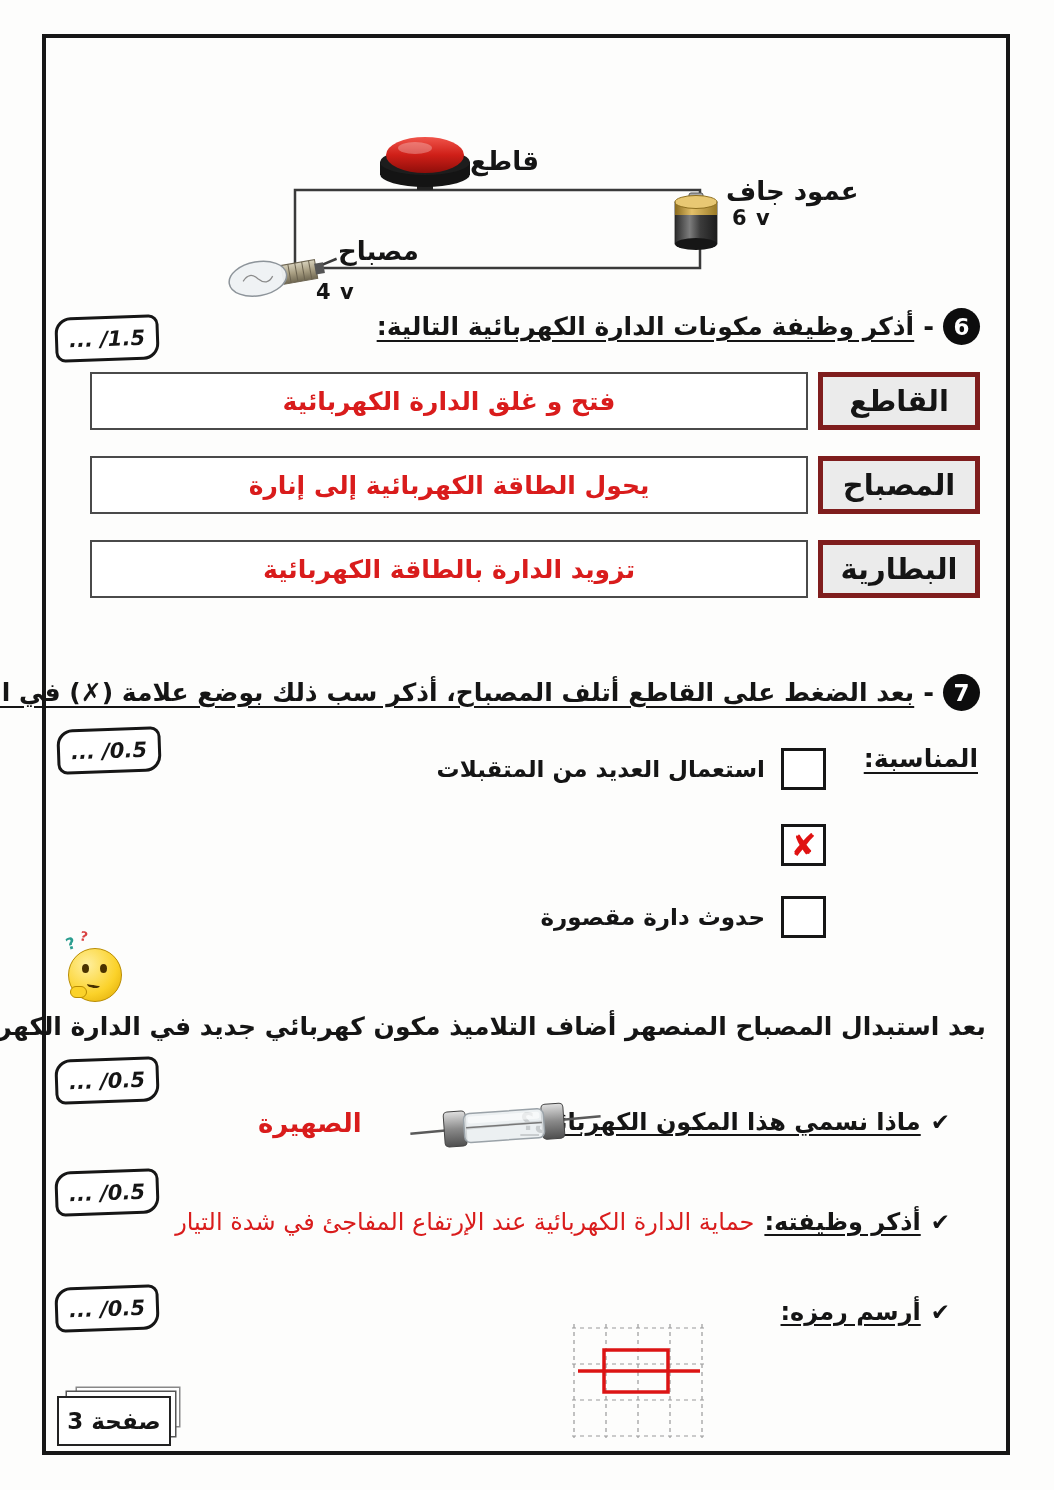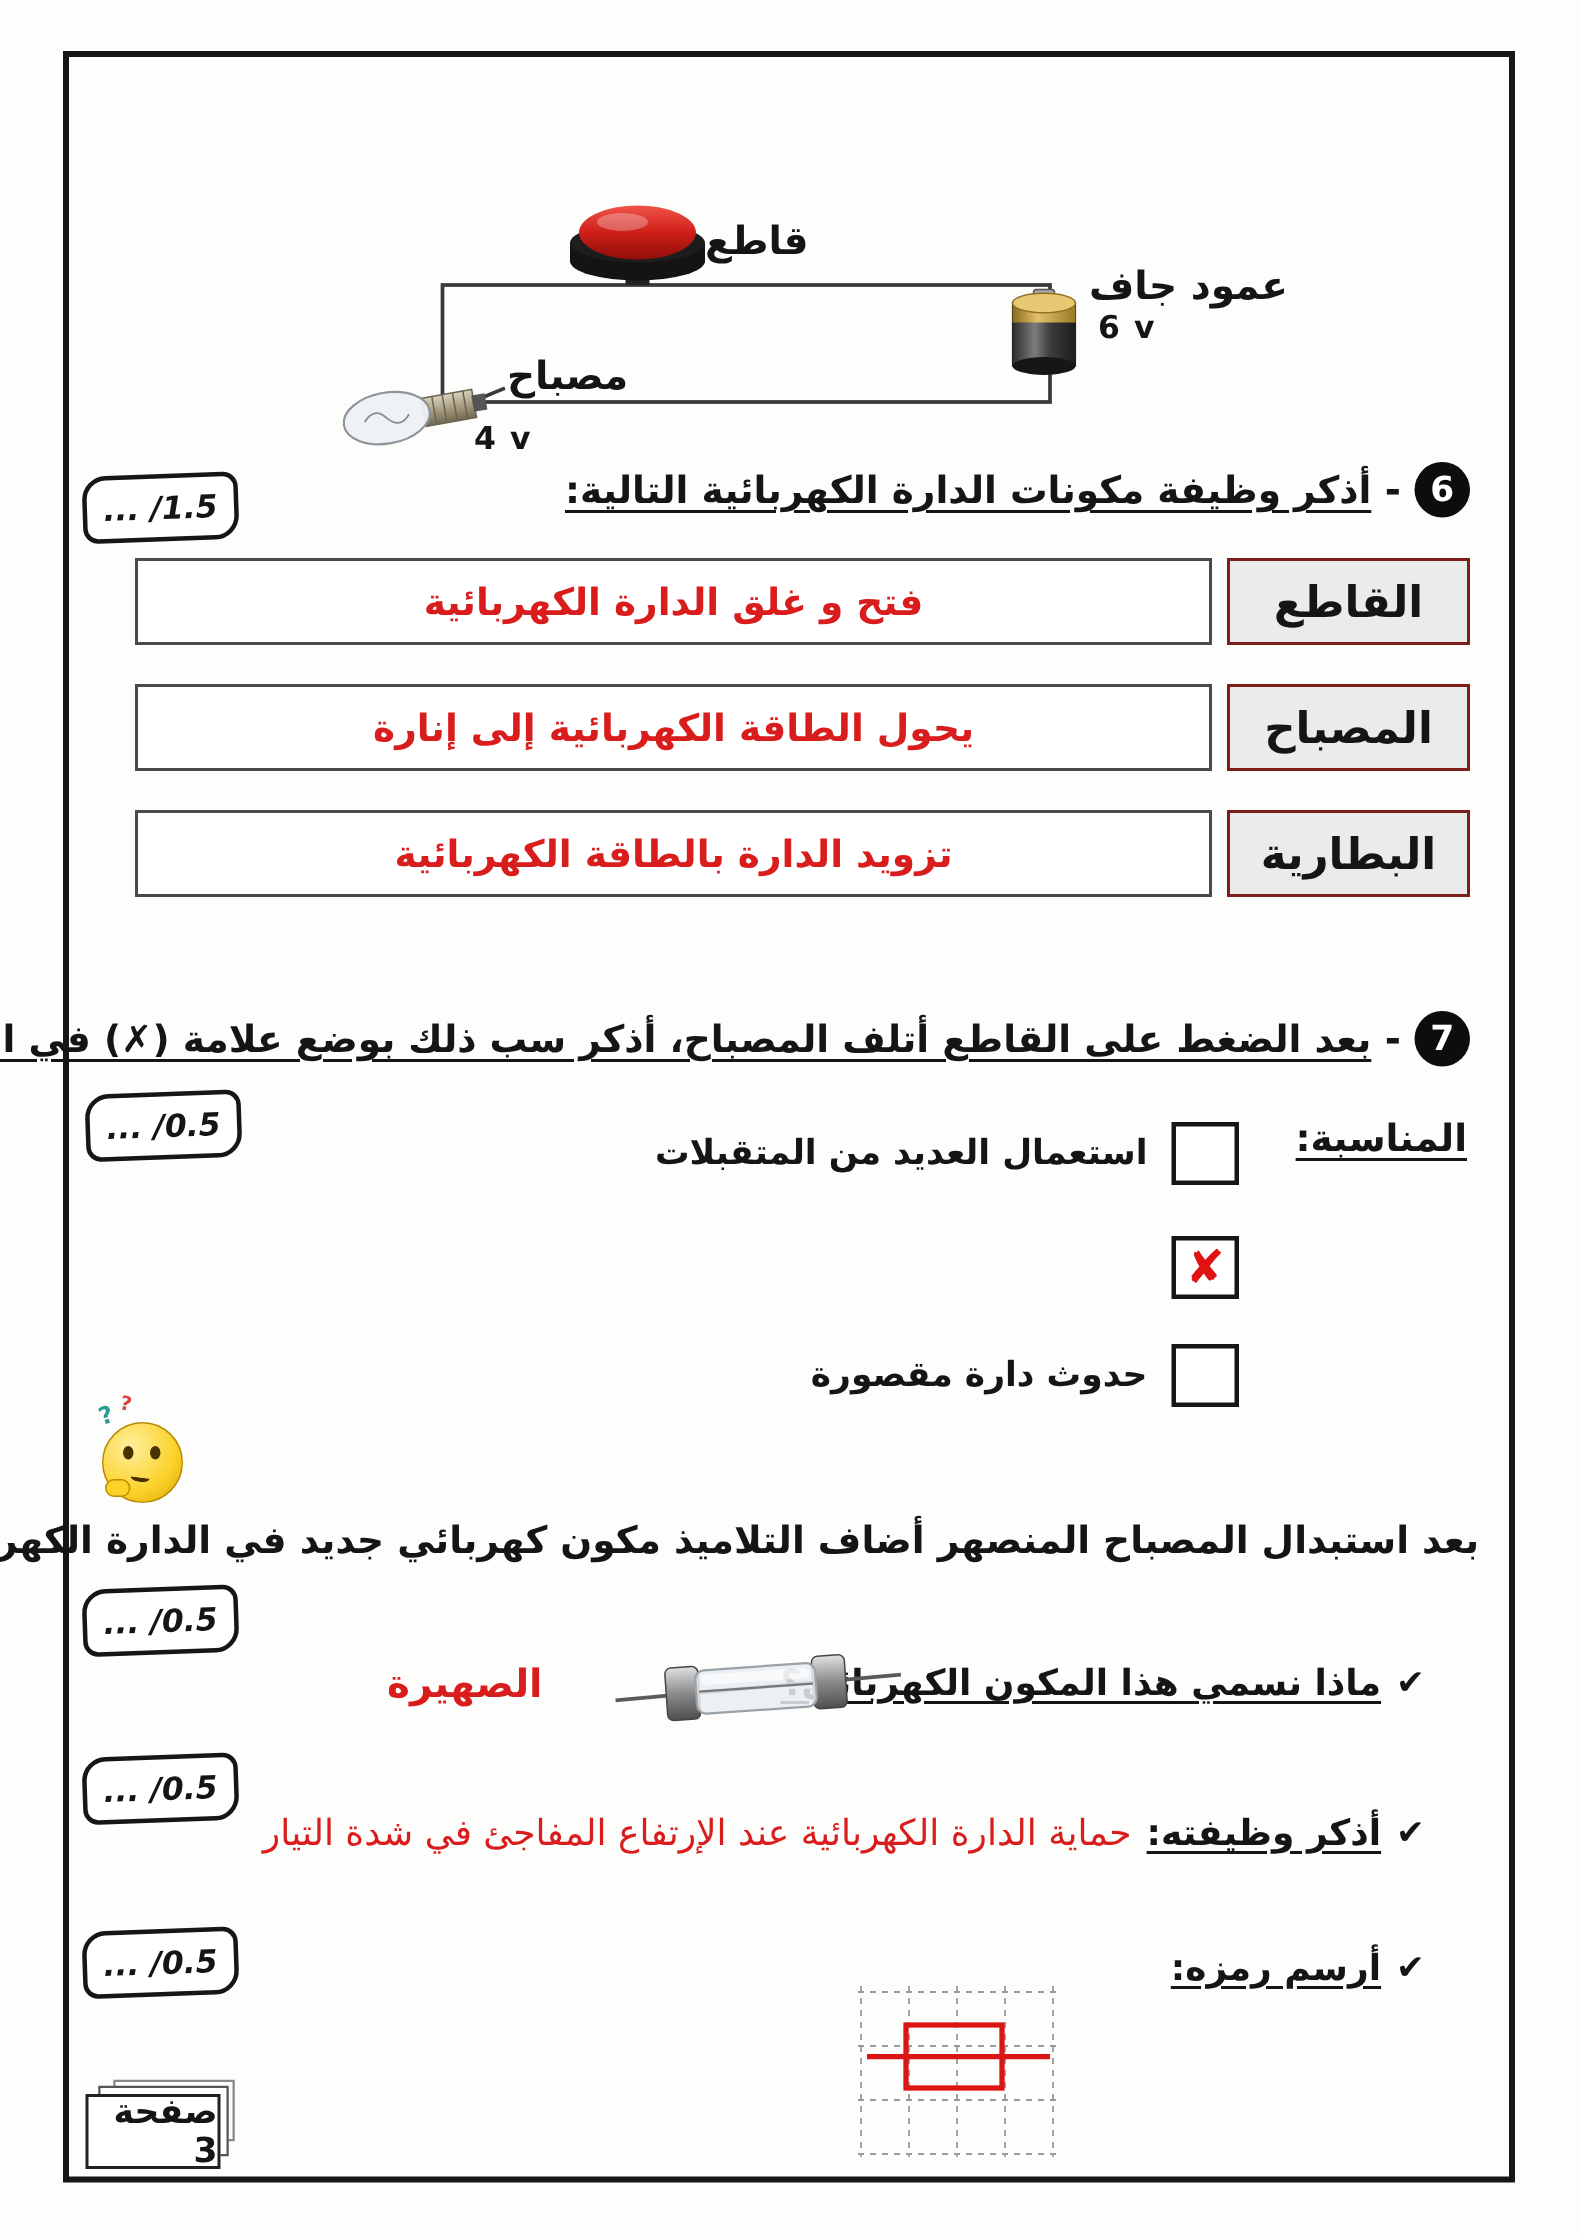--- a/index.html
+++ b/index.html
@@ -25,21 +25,21 @@
   .q-header { position:absolute; display:flex; align-items:center; gap:9px; }
   .q-num { width:37px; height:37px; background:#0d0d0d; color:#fff; border-radius:50%;
            display:flex; align-items:center; justify-content:center; font-size:23px; font-weight:700; flex:0 0 auto; }
   .q-dash { font-size:26px; font-weight:700; }
   .q-title { font-size:25px; font-weight:700; text-decoration:underline; text-underline-offset:5px; white-space:nowrap; }
   .underlined-bold { position:absolute; font-size:25px; font-weight:700;
                      text-decoration:underline; text-underline-offset:5px; }
 
   .q6-table { position:absolute; right:74px; left:90px; top:372px; display:flex; flex-direction:column; gap:26px; }
   .q6-row { display:flex; gap:10px; height:58px; }
-  .q6-label { width:162px; background:#ebebeb; border:2px solid #7f1d1d; display:flex; align-items:center;
+  .q6-label { width:162px; background:#ebebeb; border:5px solid #7f1d1d; display:flex; align-items:center;
               justify-content:center; font-size:29px; font-weight:700; flex:0 0 auto; }
   .q6-answer { flex:1; border:2px solid #4a4a4a; background:#fff; display:flex; align-items:center;
                justify-content:center; font-size:25px; font-weight:700; color:#d91c1c; }
 
   .cb-row { position:absolute; right:228px; display:flex; align-items:center; gap:16px; }
   .cb-box { width:45px; height:42px; border:3px solid #161616; background:#fff; display:flex;
             align-items:center; justify-content:center; flex:0 0 auto; }
   .cb-mark { color:#e01212; font-size:31px; font-weight:700; line-height:1; }
   .cb-label { font-size:23px; font-weight:700; white-space:nowrap; }
 
@@ -59,21 +59,21 @@
 
   .fuse-q { position:absolute; display:flex; align-items:center; gap:10px; white-space:nowrap; }
   .bullet { font-size:23px; font-weight:700; }
   .fuse-question { font-size:24px; font-weight:700; text-decoration:underline; text-underline-offset:4px; }
   .fuse-answer-red { font-size:24px; font-weight:400; color:#d91c1c; }
   .fuse-name-answer { position:absolute; left:258px; top:1108px; font-size:26px; font-weight:700; color:#d91c1c; }
   .fuse-img { position:absolute; left:408px; top:1084px; width:195px; height:82px; transform:rotate(-4deg); }
 
   .symbol-grid { position:absolute; left:570px; top:1322px; width:140px; height:118px; }
 
-  .footer-box { position:absolute; left:57px; top:1396px; width:90px; height:50px; background:#fff;
+  .footer-box { position:absolute; left:57px; top:1396px; width:114px; height:50px; background:#fff;
                 border:2.5px solid #222; display:flex; align-items:center; justify-content:center;
                 font-size:23px; font-weight:700; z-index:2;
                 box-shadow:7px -7px 0 -3px #fff, 7px -7px 0 -1.5px #555, 14px -14px 0 -6px #fff, 14px -14px 0 -4.5px #888; }
 </style>
 </head>
 <body>
 
 <div class="page">
   <div class="frame"></div>
 

